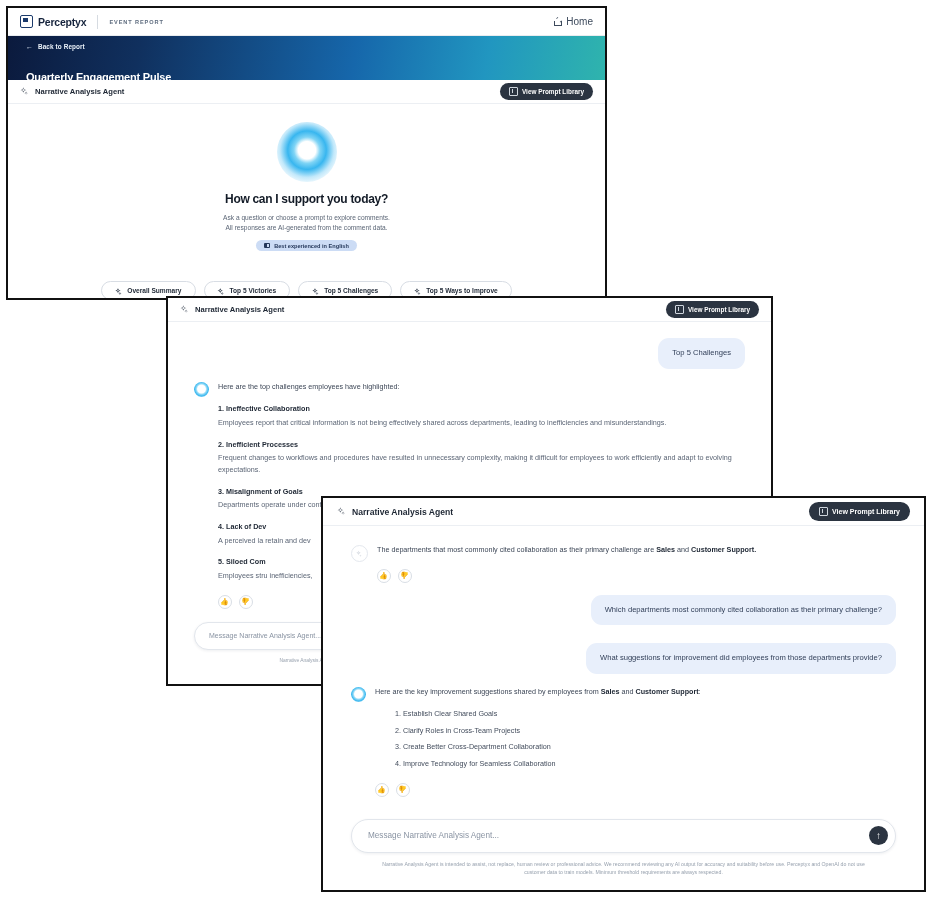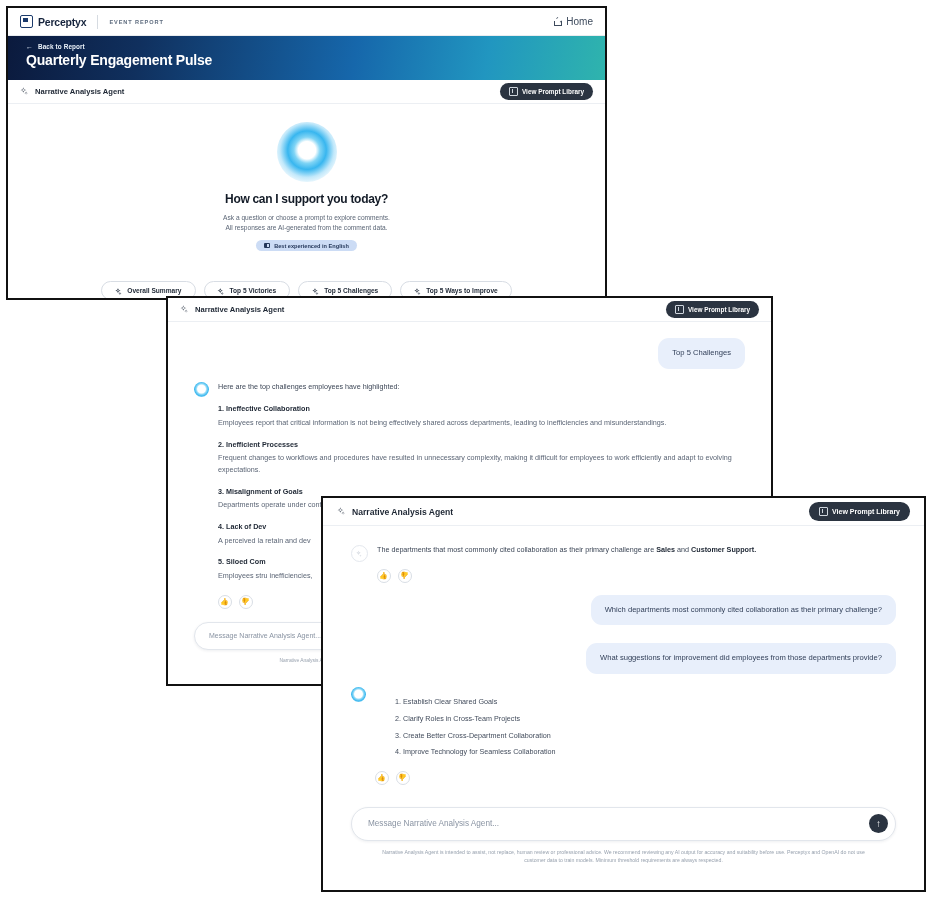--- a/index.html
+++ b/index.html
@@ -53,21 +53,21 @@
 
   
   .hero{
     height:44px;
     background:linear-gradient(100deg,#0b1a3d 0%,#10305e 22%,#1667ab 58%,#2196c0 80%,#2fb4ad 100%);
     padding:7px 0 0 18px;box-sizing:border-box;color:#fff;
   }
   .back-row{display:flex;align-items:center;gap:5px;}
   .back-arrow{font-size:7px;line-height:1;color:#e3ecf7;}
   .back-label{font-size:6.4px;font-weight:bold;color:#eaf1f9;letter-spacing:.1px;}
-  .hero-title{font-size:14px;font-weight:bold;margin-top:2px;letter-spacing:-.2px;}
+  .hero-title{font-size:11px;font-weight:bold;margin-top:21px;letter-spacing:-.2px;}
 
   
   .agentbar{
     height:23px;display:flex;align-items:center;padding:0 12px;
     border-bottom:1px solid #eceff3;background:#fff;
   }
   .agentbar.lg{height:27px;padding:0 14px;}
   .agent-title{display:flex;align-items:center;gap:6px;}
   .agent-name{font-size:7.6px;font-weight:bold;color:#1d2633;}
   .agentbar.lg .agent-name{font-size:8.6px;}
@@ -366,20 +366,21 @@
       <div class="bubble-user">Which departments most commonly cited collaboration as their primary challenge?</div>
     </div>
 
     <div class="row user" style="margin-top:18px;">
       <div class="bubble-user">What suggestions for improvement did employees from those departments provide?</div>
     </div>
 
     <div class="row bot">
       <div class="avatar"></div>
       <div class="bot-body">
+        <div><span>Here are the key improvement suggestions shared by employees from </span><b>Sales</b><span> and </span><b>Customer Support</b><span>:</span></div>
         <ol class="ol">
             <li>Establish Clear Shared Goals</li>
             <li>Clarify Roles in Cross-Team Projects</li>
             <li>Create Better Cross-Department Collaboration</li>
             <li>Improve Technology for Seamless Collaboration</li>
           </ol>
         <div class="fb">
           <button class="fb-btn">
               <span>👍</span>
             </button>

